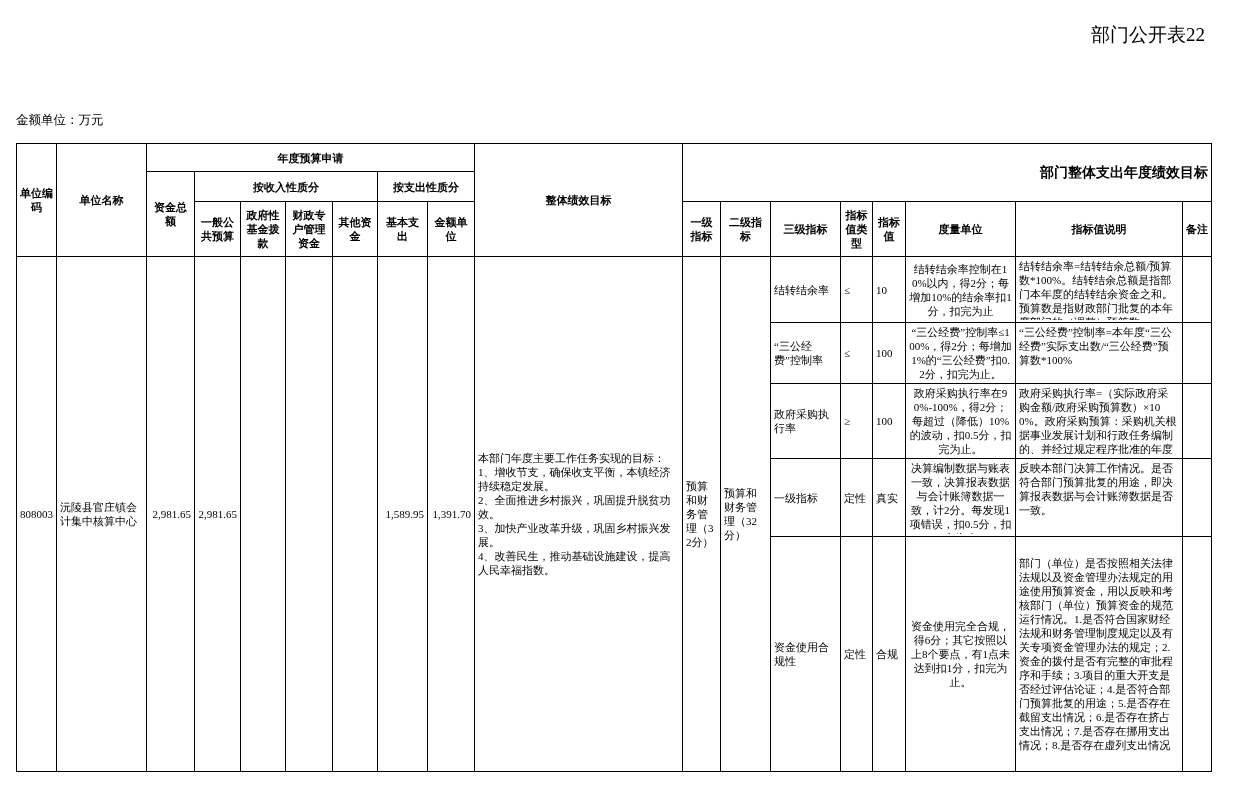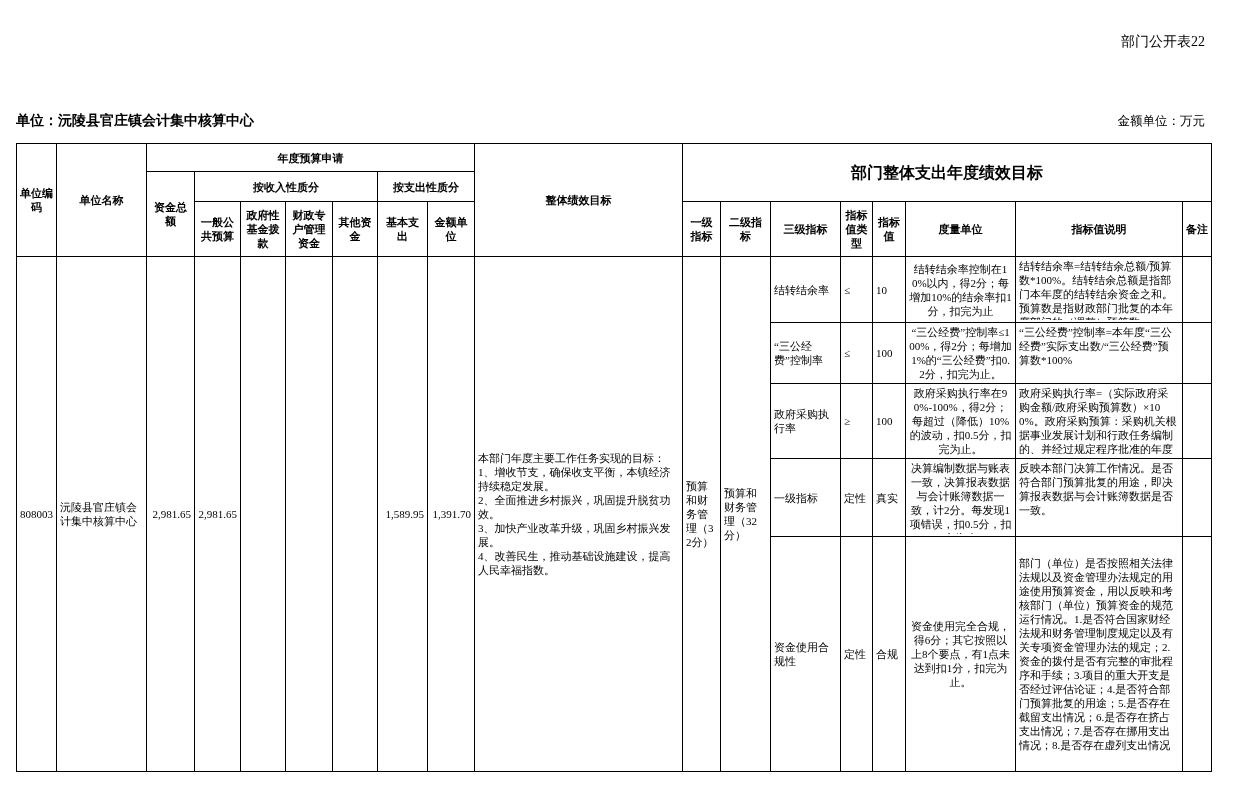--- a/index.html
+++ b/index.html
@@ -1,47 +1,46 @@
 <!DOCTYPE html>
 <html><head>
 <meta charset="utf-8">
 <style>
   html,body{margin:0;padding:0;background:#fff;color:#000;
     font-family:"Liberation Serif","DejaVu Serif",serif;}
   .page{position:relative;width:1247px;height:793px;background:#fff;overflow:hidden;}
-  .doc-label{position:absolute;top:22px;right:42px;font-size:14px;margin-top:11px;}
+  .doc-label{position:absolute;top:22px;right:42px;font-size:19px;}
   .title{position:absolute;top:52px;left:0;width:100%;text-align:center;
     font-size:21px;font-weight:bold;letter-spacing:2px;}
   .meta{position:absolute;top:112px;left:16px;right:42px;display:flex;
     justify-content:space-between;align-items:flex-end;}
   .unit{font-size:14px;font-weight:bold;}
   .amount-unit{font-size:12.5px;}
   table{position:absolute;top:143px;left:16px;border-collapse:collapse;
     table-layout:fixed;width:1195px;}
   td,th{border:1px solid #000;padding:2px 3px;font-size:11px;line-height:14px;
     vertical-align:middle;overflow:hidden;word-break:break-all;}
   th{font-weight:bold;text-align:center;}
-  .big-head{font-size:16px;}
+  .big-head{font-size:14px;text-align:right;}
   .hr1{height:28px;} .hr2{height:30px;} .hr3{height:55px;}
   .r1{height:63px;} .r2{height:57px;} .r3{height:70px;} .r4{height:77px;} .r5{height:235px;}
   .num{text-align:right;}
   .lft{text-align:left;}
   .ctr{text-align:center;margin-left:24px;}
   .top{vertical-align:top;}
   .preline{white-space:pre-line;text-align:left;}
   .clip{overflow:hidden;}
   .clip.h61{height:61px;} .clip.h68{height:68px;} .clip.h73{height:73px;}
 </style>
 </head>
 <body>
 
 <div class="page">
   <div class="doc-label">部门公开表22</div>
   <div class="meta">
-    <span class="unit">单位：沅陵县官庄镇会计集中核算中心</span>
     <span class="amount-unit">金额单位：万元</span>
   </div>
 
   <table>
     <colgroup>
       <col style="width:40px">
         <col style="width:90px">
         <col style="width:48px">
       <col style="width:46px">
         <col style="width:45px">

